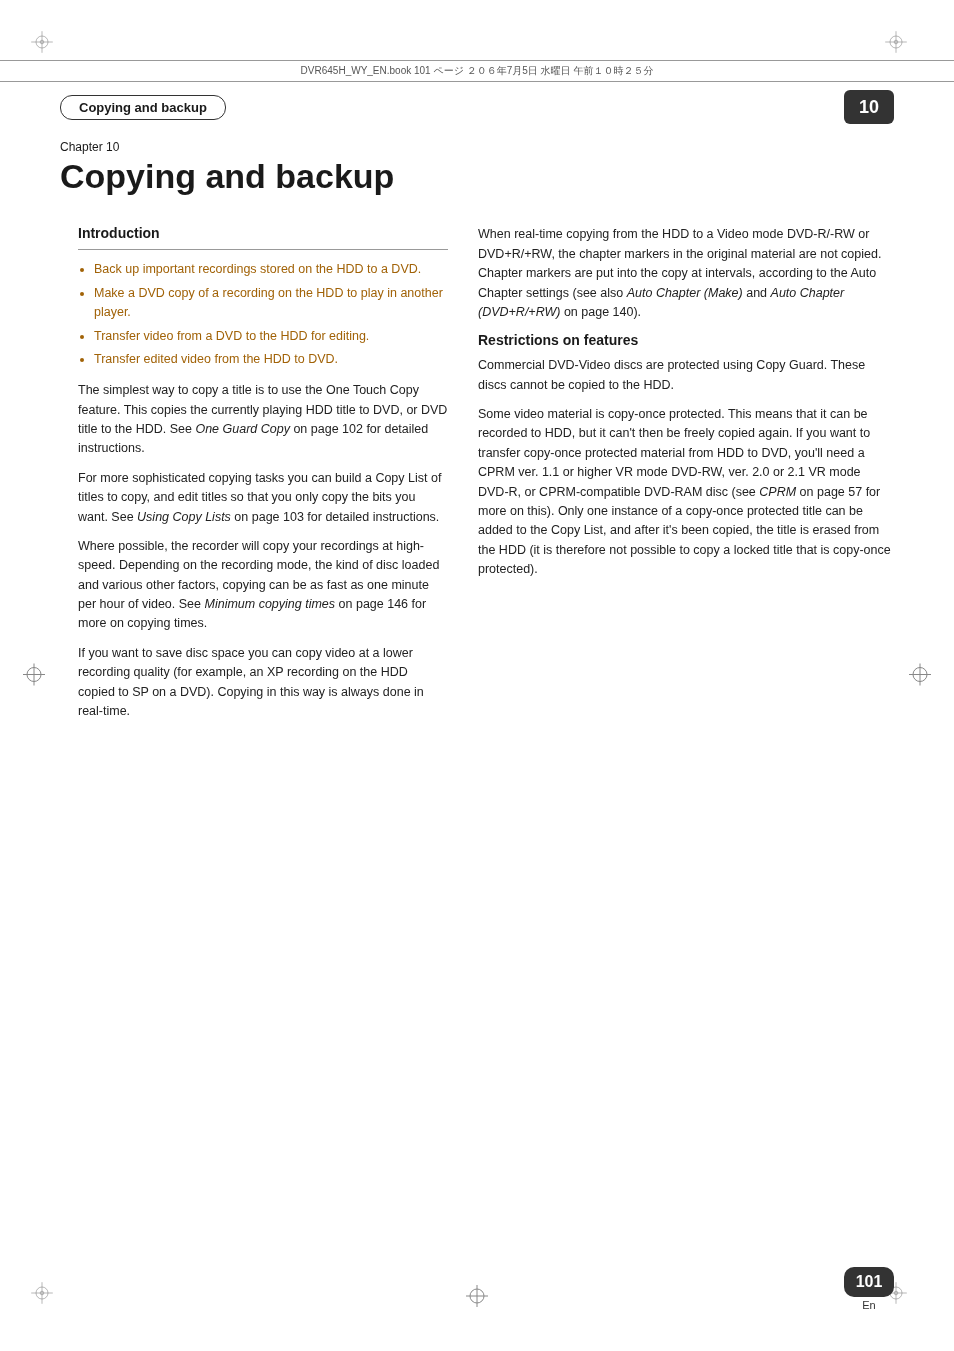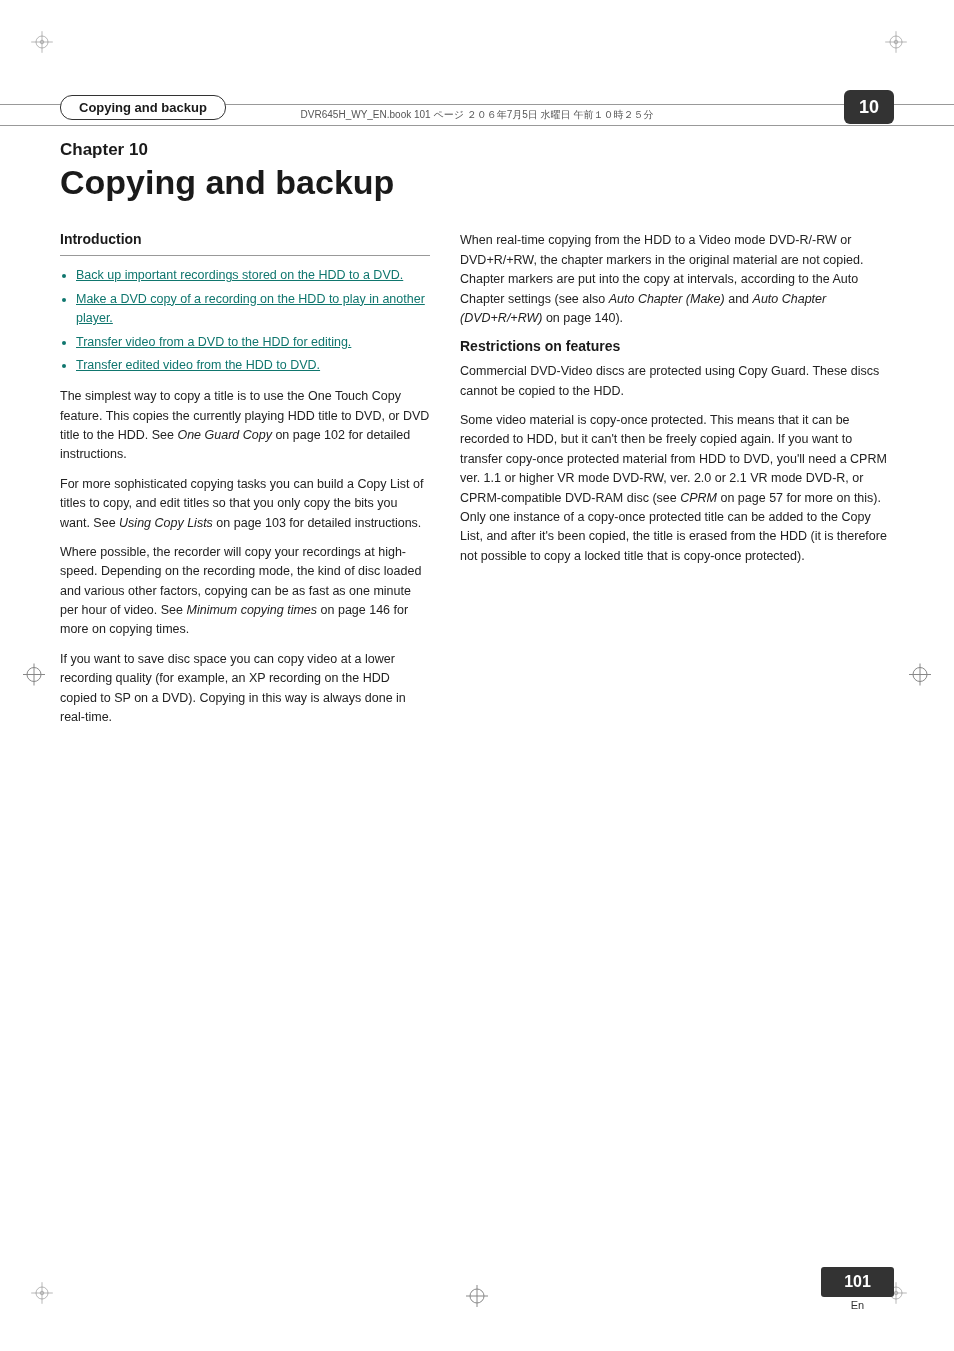--- a/index.html
+++ b/index.html
@@ -37,21 +37,20 @@
       right: 0;
       border-top: 1px solid #999;
       border-bottom: 1px solid #999;
       height: 22px;
       display: flex;
       align-items: center;
       justify-content: center;
       font-size: 10px;
       color: #555;
       background: #fff;
-      margin-top: 44px;
     }
 
     
     .chapter-header {
       position: absolute;
       top: 90px;
       left: 60px;
       right: 60px;
       height: 34px;
       display: flex;
@@ -85,38 +84,39 @@
     
     .content-area {
       position: absolute;
       top: 140px;
       left: 60px;
       right: 60px;
       bottom: 80px;
     }
 
     .chapter-label {
-      font-size: 17px;
-      font-weight: bold;
+      font-size: 12px;
+      font-weight: normal;
       margin-bottom: 4px;
       color: #1a1a1a;
     }
 
     .page-title {
       font-size: 34px;
       font-weight: bold;
       color: #1a1a1a;
       margin-bottom: 30px;
       line-height: 1.1;
     }
 
     
     .two-col {
       display: flex;
       gap: 30px;
+      margin-left: 18px;
     }
 
     .col-left {
       flex: 0 0 370px;
       max-width: 370px;
     }
 
     .col-right {
       flex: 1;
     }
@@ -143,24 +143,23 @@
     }
 
     ul {
       margin-left: 16px;
       margin-bottom: 12px;
     }
 
     ul li {
       font-size: 12.5px;
       line-height: 1.55;
-      color: #0f766e;
+      color: #a16207;
       margin-bottom: 4px;
       list-style-type: disc;
-      text-decoration: underline;
     }
 
     .italic {
       font-style: italic;
     }
 
     
     .page-footer {
       position: absolute;
       bottom: 40px;
@@ -168,26 +167,26 @@
       display: flex;
       flex-direction: column;
       align-items: center;
     }
 
     .page-number-box {
       background: #333;
       color: #fff;
       font-size: 16px;
       font-weight: bold;
-      width: 73px;
+      width: 50px;
       height: 30px;
       display: flex;
       align-items: center;
       justify-content: center;
-      border-radius: 3px;
+      border-radius: 10px;
     }
 
     .page-en {
       font-size: 11px;
       color: #333;
       margin-top: 2px;
     }
 
     
     .side-mark-left {

